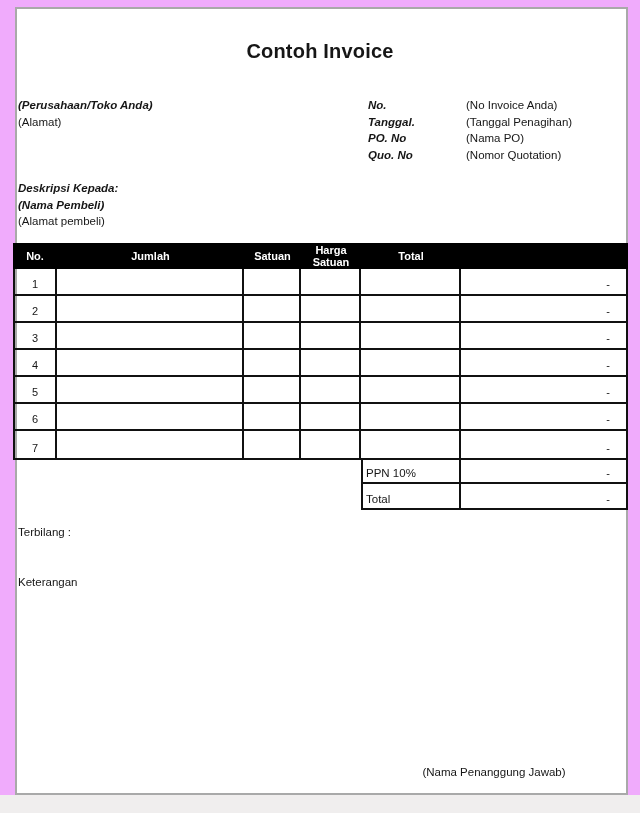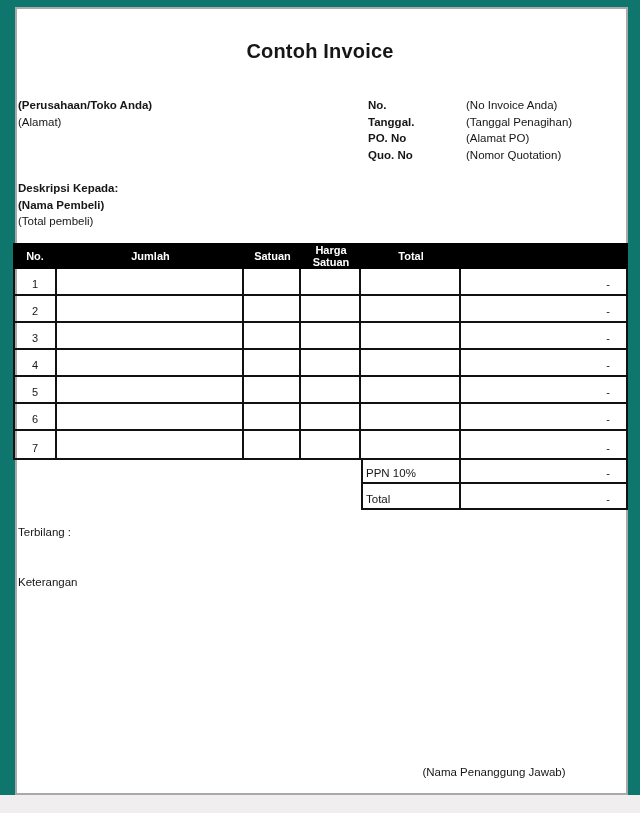--- a/index.html
+++ b/index.html
@@ -6,21 +6,21 @@
   html, body { width: 640px; }
   body {
     font-family: "Liberation Sans", sans-serif;
     color: #161616;
     background: #fbfafa;
   }
   .screen {
     position: relative;
     width: 640px;
     height: 813px;
-    background: #0f766e;
+    background: #f0abfc;
     overflow: hidden;
   }
   .page {
     position: absolute;
     left: 15px; top: 7px;
     width: 613px; height: 788px;
     background: #ffffff;
     border: 2px solid #a9a9a9;
   }
   .bottom-strip {
@@ -31,21 +31,21 @@
   }
   .abs { position: absolute; }
   .page-title {
     left: 0; right: 0; top: 40px;
     text-align: center;
     font-size: 20px;
     font-weight: bold;
     letter-spacing: 0.2px;
   }
   .txt { font-size: 11.5px; line-height: 16.5px; white-space: pre; }
-  .bold { font-weight: bold; }
+  .bold { font-weight: bold; font-style: italic; }
 
   .seller-block { left: 18px; top: 97px; }
   .meta-block {
     left: 368px; top: 97px;
     display: grid;
     grid-template-columns: 98px auto;
   }
   .recipient-block { left: 18px; top: 180px; }
 
   
@@ -133,29 +133,29 @@
     <div class="txt bold">(Perusahaan/Toko Anda)</div>
     <div class="txt">(Alamat)</div>
   </div>
 
   <div class="abs meta-block">
     <div class="txt bold">No.</div>
     <div class="txt">(No Invoice Anda)</div>
     <div class="txt bold">Tanggal.</div>
     <div class="txt">(Tanggal Penagihan)</div>
     <div class="txt bold">PO. No</div>
-    <div class="txt">(Alamat PO)</div>
+    <div class="txt">(Nama PO)</div>
     <div class="txt bold">Quo. No</div>
     <div class="txt">(Nomor Quotation)</div>
   </div>
 
   <div class="abs recipient-block">
     <div class="txt bold">Deskripsi Kepada:</div>
     <div class="txt bold">(Nama Pembeli)</div>
-    <div class="txt">(Total pembeli)</div>
+    <div class="txt">(Alamat pembeli)</div>
   </div>
 
   <div class="abs items-table">
     <div class="thead" style="background:#000; color:#fff;">
       <div class="th">No.</div>
       <div class="th">Jumlah</div>
       <div class="th">Satuan</div>
       <div class="th">Harga Satuan</div>
       <div class="th">Total</div>
     </div>

